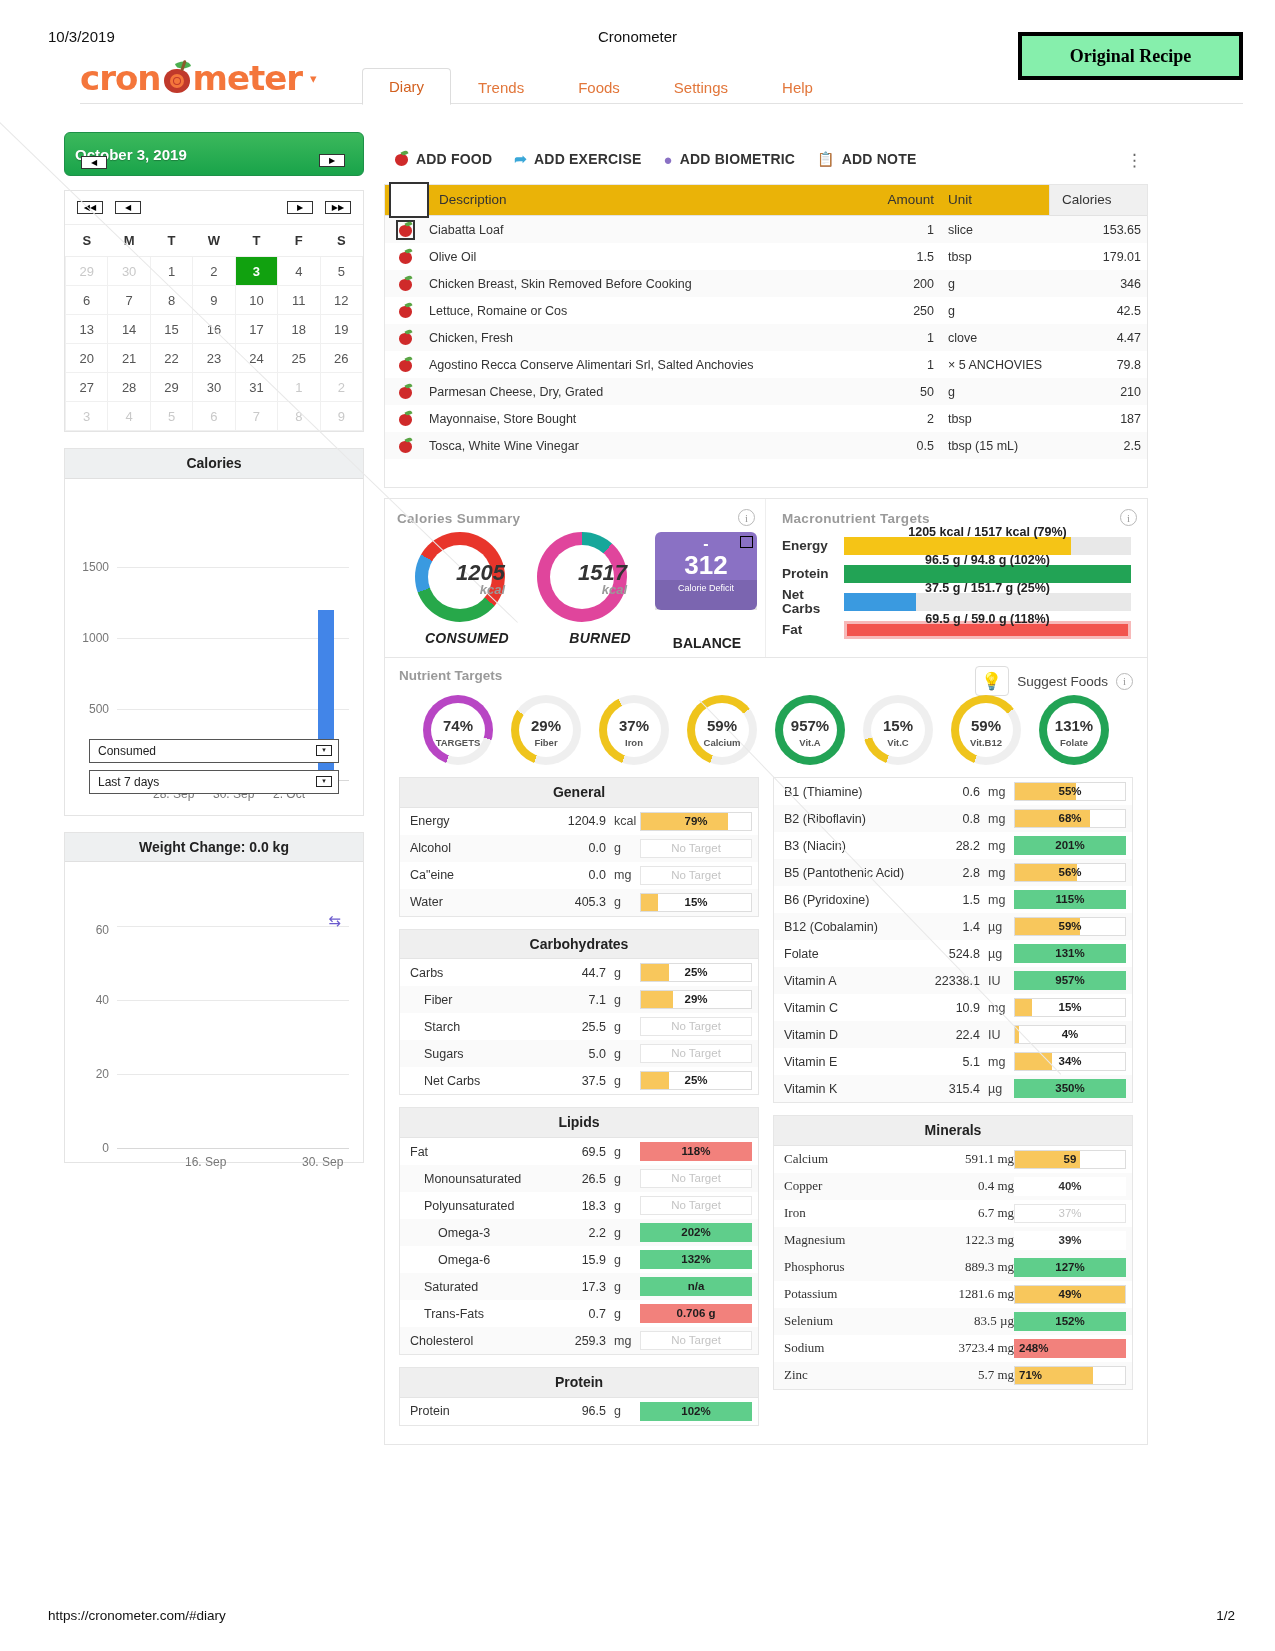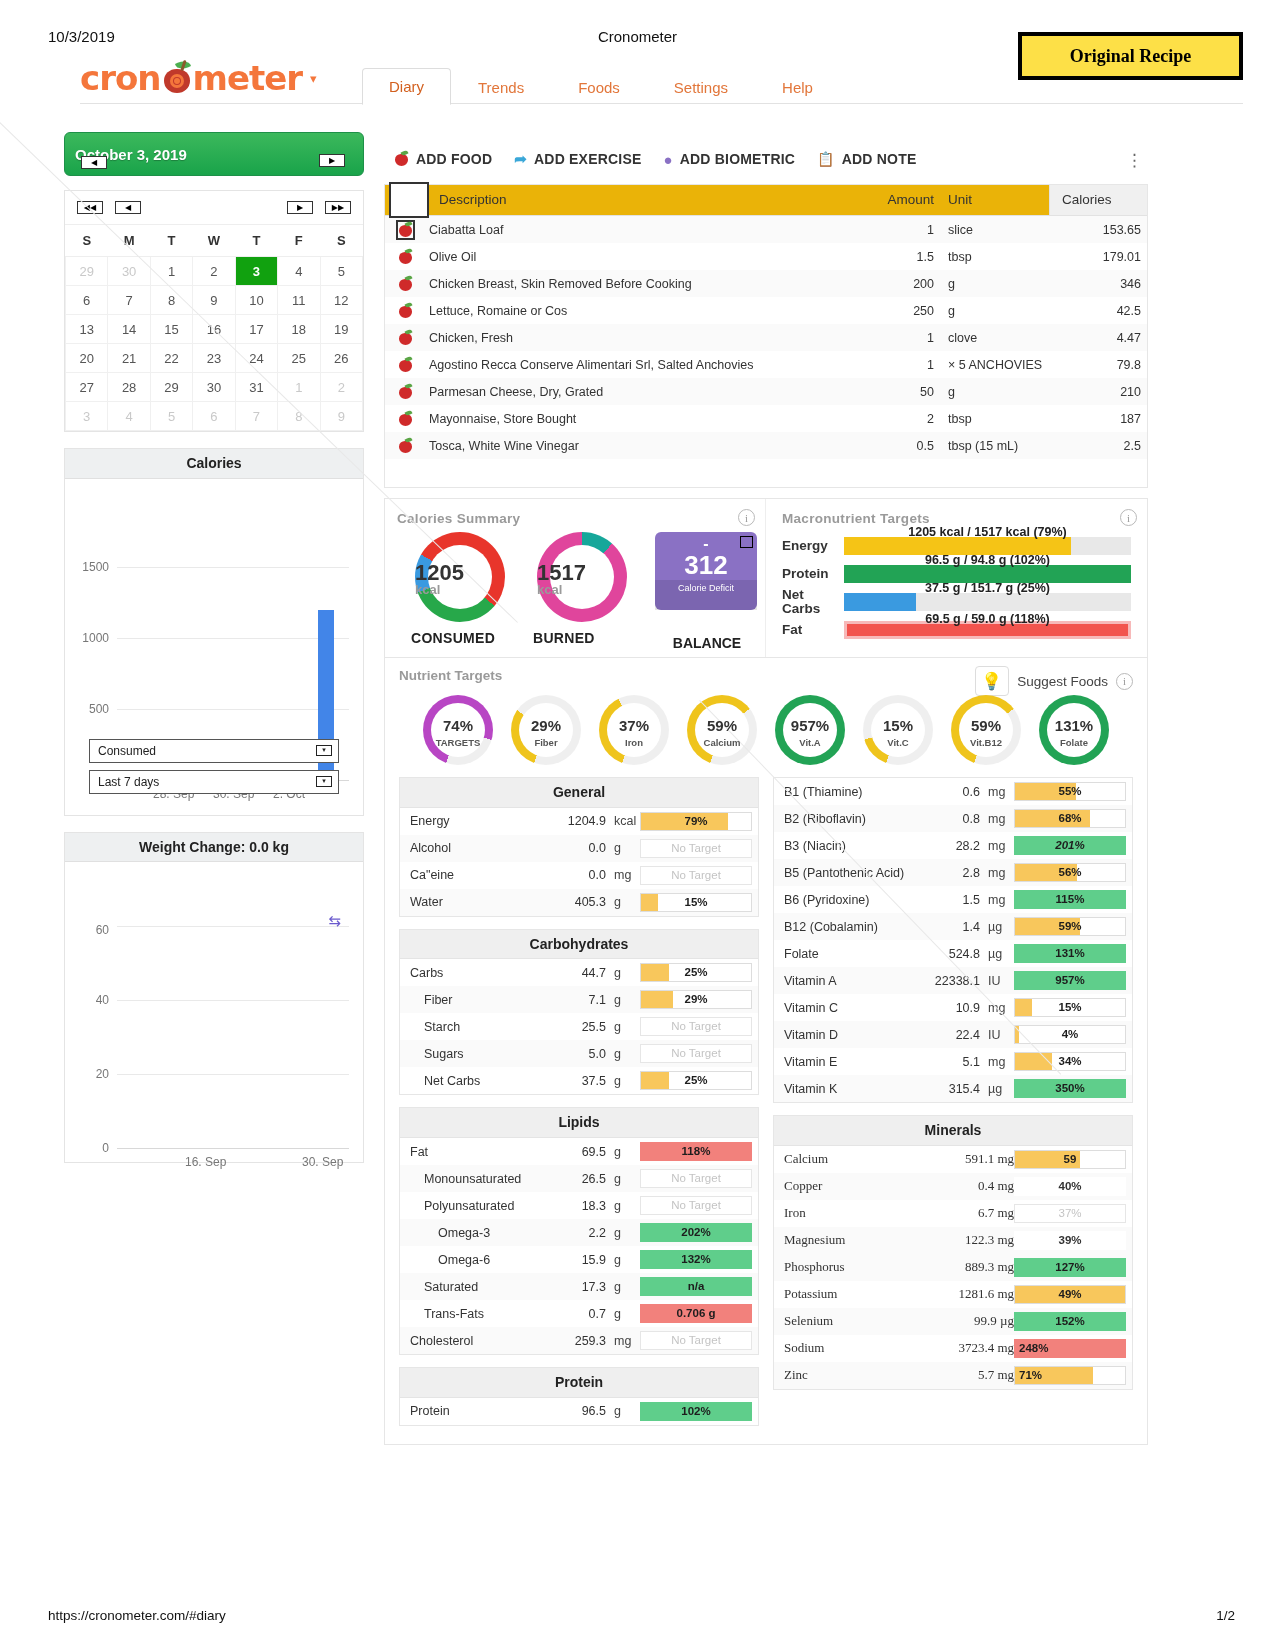--- a/index.html
+++ b/index.html
@@ -11,21 +11,21 @@
     color:#333;
     position:relative;
     overflow:hidden;
   }
 
   
   .print-date { position:absolute; left:48px; top:28px; font-size:15px; color:#111; }
   .print-title { position:absolute; left:0; right:0; top:28px; text-align:center; font-size:15px; color:#111; }
   .stamp {
     position:absolute; right:32px; top:32px; width:225px; height:48px;
-    border:4px solid #000; background:#fde047;
+    border:4px solid #000; background:#86efac;
     display:flex; align-items:center; justify-content:center;
   }
   .stamp span { font-family:"Liberation Serif", serif; font-size:18px; font-weight:700; color:#000; }
 
   
   .logo { position:absolute; left:80px; top:58px; display:flex; align-items:center; }
   .logo-text {
     font-size:34px; font-weight:700; letter-spacing:-1px;
     color:#f4763b;
     font-family:"DejaVu Sans", sans-serif;
@@ -145,21 +145,21 @@
   .sum-wrap { display:flex; margin-top:10px; border:1px solid #e6e6e6; background:#fff; }
   .sum-left { width:381px; border-right:1px solid #eee; padding:12px 0 6px 12px; position:relative; }
   .sum-right { flex:1; padding:12px 16px 6px 16px; position:relative; }
   .sum-title { font-size:13.5px; color:#9a9a9a; font-weight:600; letter-spacing:.3px; margin-bottom:6px; }
   .info-i {
     position:absolute; right:10px; top:10px; width:17px; height:17px; border:1.5px solid #b9b9b9;
     border-radius:50%; color:#9a9a9a; font-size:11px; display:flex; align-items:center; justify-content:center;
     font-family:"Liberation Serif", serif;
   }
   .donut-row { display:flex; align-items:flex-start; gap:24px; padding-left:14px; }
-  .donut { width:98px; text-align:left; }
+  .donut { width:98px; text-align:right;font-style:italic; }
   .donut .ring { width:90px; height:90px; border-radius:50%; position:relative; margin:0 auto; }
   .donut .ring::after {
     content:""; position:absolute; left:13px; top:13px; width:64px; height:64px;
     background:#fff; border-radius:50%;
   }
   .donut .val {
     position:absolute; left:0; right:0; top:28px; z-index:2;
     font-size:22px; font-weight:700; color:#333;
   }
   .donut .unit { position:absolute; left:0; right:0; top:50px; z-index:2; font-size:13px; font-weight:700; color:#9a9a9a; }
@@ -866,21 +866,21 @@
                 <div class="uu">mg</div>
                 <div class="pb">
                   <div class="fillb" style="width: 68%; background: rgb(248, 199, 92);"></div>
                   <div class="ptxt" style="color: rgb(29, 29, 29);">68%</div>
                 </div>
               </div>
               <div class="nrow">
                 <div class="nm">B3 (Niacin)</div>
                 <div class="vv">28.2</div>
                 <div class="uu">mg</div>
-                <div class="pb" style="border: 1px solid rgb(95, 206, 139); font-style: italic;">
+                <div class="pb" style="border: 1px solid rgb(95, 206, 139);">
                   <div class="fillb" style="width: 100%; background: rgb(95, 206, 139);"></div>
                   <div class="ptxt" style="color: rgb(29, 29, 29);">201%</div>
                 </div>
               </div>
               <div class="nrow alt">
                 <div class="nm">B5 (Pantothenic Acid)</div>
                 <div class="vv">2.8</div>
                 <div class="uu">mg</div>
                 <div class="pb">
                   <div class="fillb" style="width: 56%; background: rgb(248, 199, 92);"></div>
@@ -1013,21 +1013,21 @@
                 <div class="nm">Potassium</div>
                 <div class="vv">1281.6 mg</div>
                 <div class="uu"></div>
                 <div class="pb">
                   <div class="fillb" style="width: 100%; background: rgb(248, 199, 92);"></div>
                   <div class="ptxt" style="color: rgb(29, 29, 29);">49%</div>
                 </div>
               </div>
               <div class="nrow alt">
                 <div class="nm">Selenium</div>
-                <div class="vv">99.9 µg</div>
+                <div class="vv">83.5 µg</div>
                 <div class="uu"></div>
                 <div class="pb" style="border: 1px solid rgb(95, 206, 139);">
                   <div class="fillb" style="width: 100%; background: rgb(95, 206, 139);"></div>
                   <div class="ptxt" style="color: rgb(29, 29, 29);">152%</div>
                 </div>
               </div>
               <div class="nrow">
                 <div class="nm">Sodium</div>
                 <div class="vv">3723.4 mg</div>
                 <div class="uu"></div>

